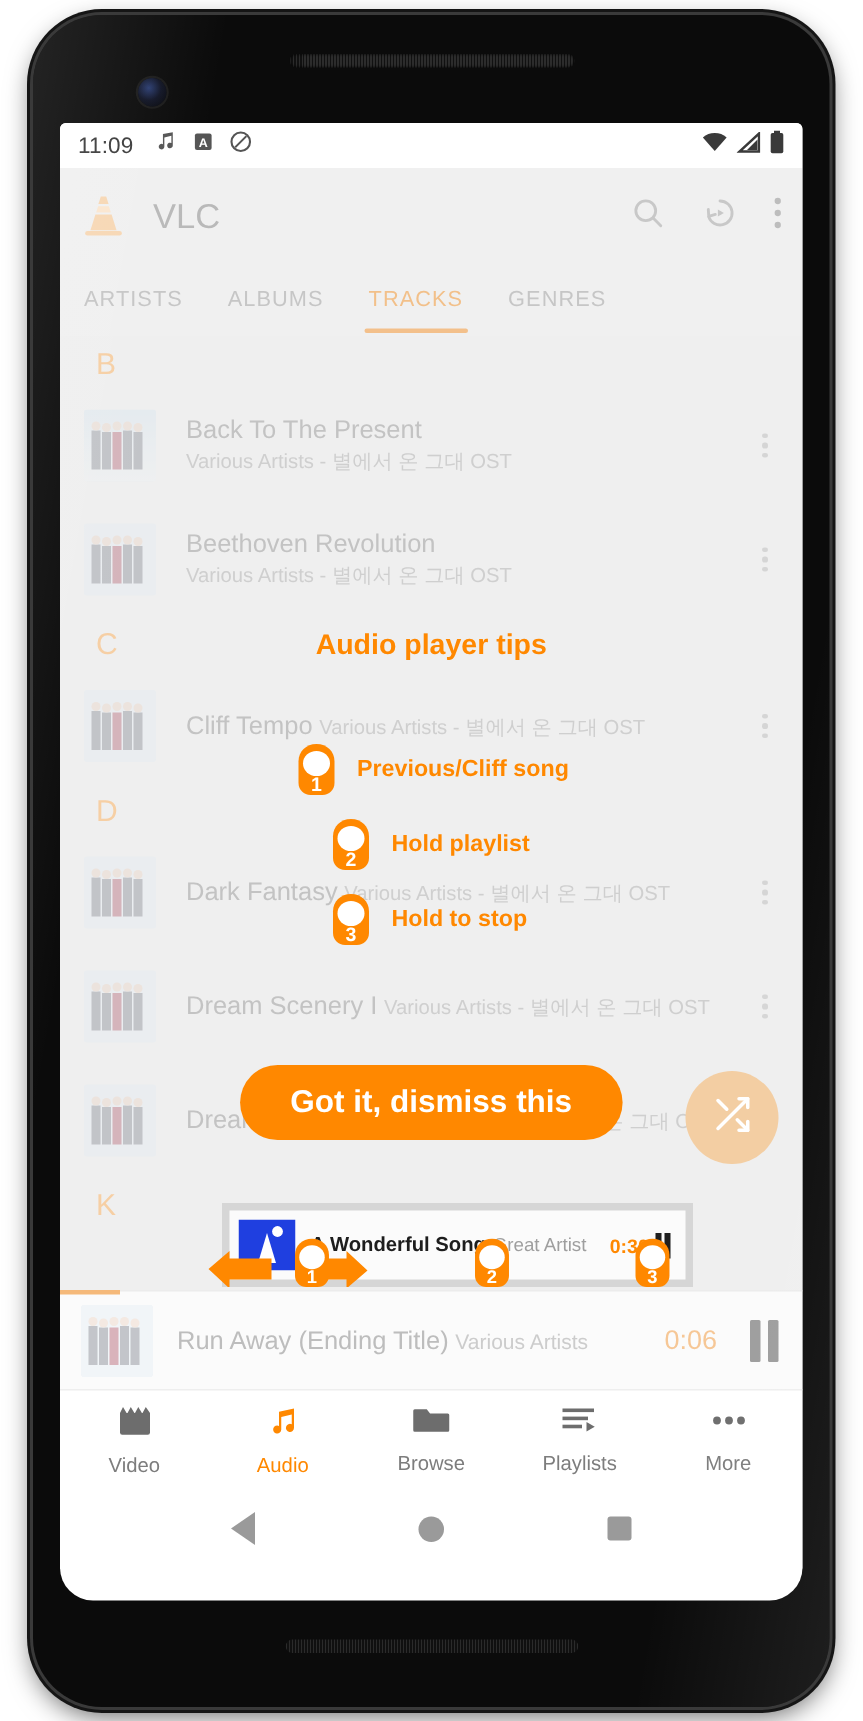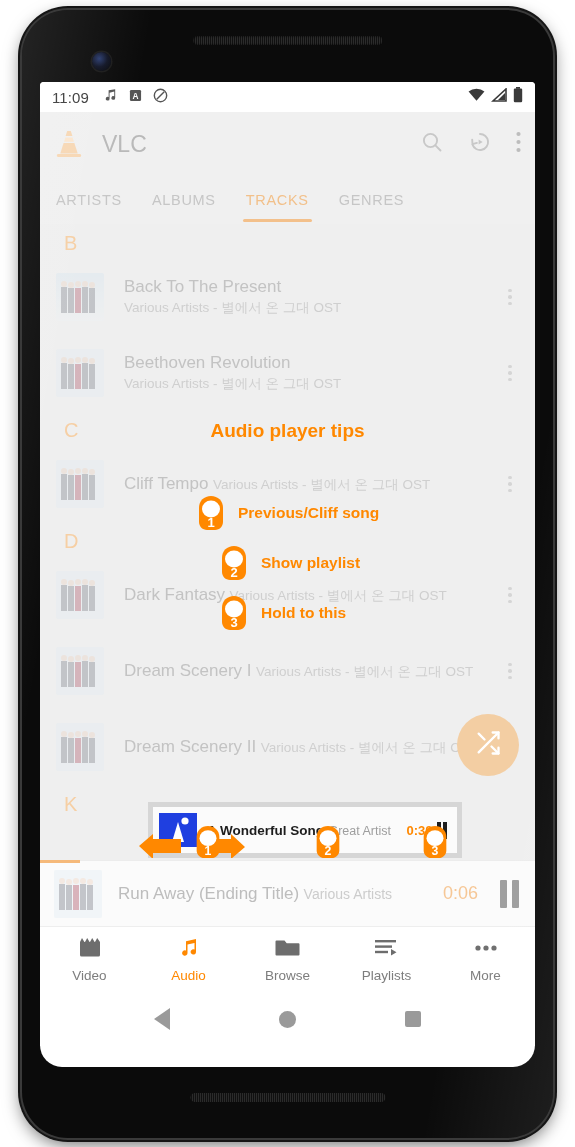--- a/index.html
+++ b/index.html
@@ -662,34 +662,35 @@
       </div>
 
       <div class="tip-line tip2">
         <span class="tip-badge">
           <svg viewBox="0 0 36 38">
             <path d="M18 2c7 0 12 5 12 11.5V28c0 4.4-3.6 8-8 8H14c-4.4 0-8-3.6-8-8V13.5C6 7 11 2 18 2z" fill="#ff8800"></path>
             <ellipse cx="18" cy="15" rx="9" ry="8.4" fill="#fff"></ellipse>
             <text x="18" y="33" font-size="13" font-family="Liberation Sans, sans-serif" font-weight="bold" fill="#fff" text-anchor="middle">2</text>
           </svg>
         </span>
-        <span class="tip-label">Show playlist</span>
+        <span class="tip-label">Hold playlist</span>
       </div>
 
       <div class="tip-line tip3">
         <span class="tip-badge">
           <svg viewBox="0 0 36 38">
             <path d="M18 2c7 0 12 5 12 11.5V28c0 4.4-3.6 8-8 8H14c-4.4 0-8-3.6-8-8V13.5C6 7 11 2 18 2z" fill="#ff8800"></path>
             <ellipse cx="18" cy="15" rx="9" ry="8.4" fill="#fff"></ellipse>
             <text x="18" y="33" font-size="13" font-family="Liberation Sans, sans-serif" font-weight="bold" fill="#fff" text-anchor="middle">3</text>
           </svg>
         </span>
-        <span class="tip-label">Hold to this</span>
-      </div>
-
+        <span class="tip-label">Hold to stop</span>
+      </div>
+
+      <button class="dismiss-btn">Got it, dismiss this</button>
 
       <div class="demo-card">
         <div class="demo-inner">
           <span class="demo-art">
             <svg viewBox="0 0 38 34" width="38" height="34">
               <rect width="38" height="34" fill="#1f3fe0"></rect>
               <path d="M13 29l6-20 6 20z" fill="#fff"></path>
               <circle cx="26" cy="8" r="3.6" fill="#fff"></circle>
             </svg>
           </span>

